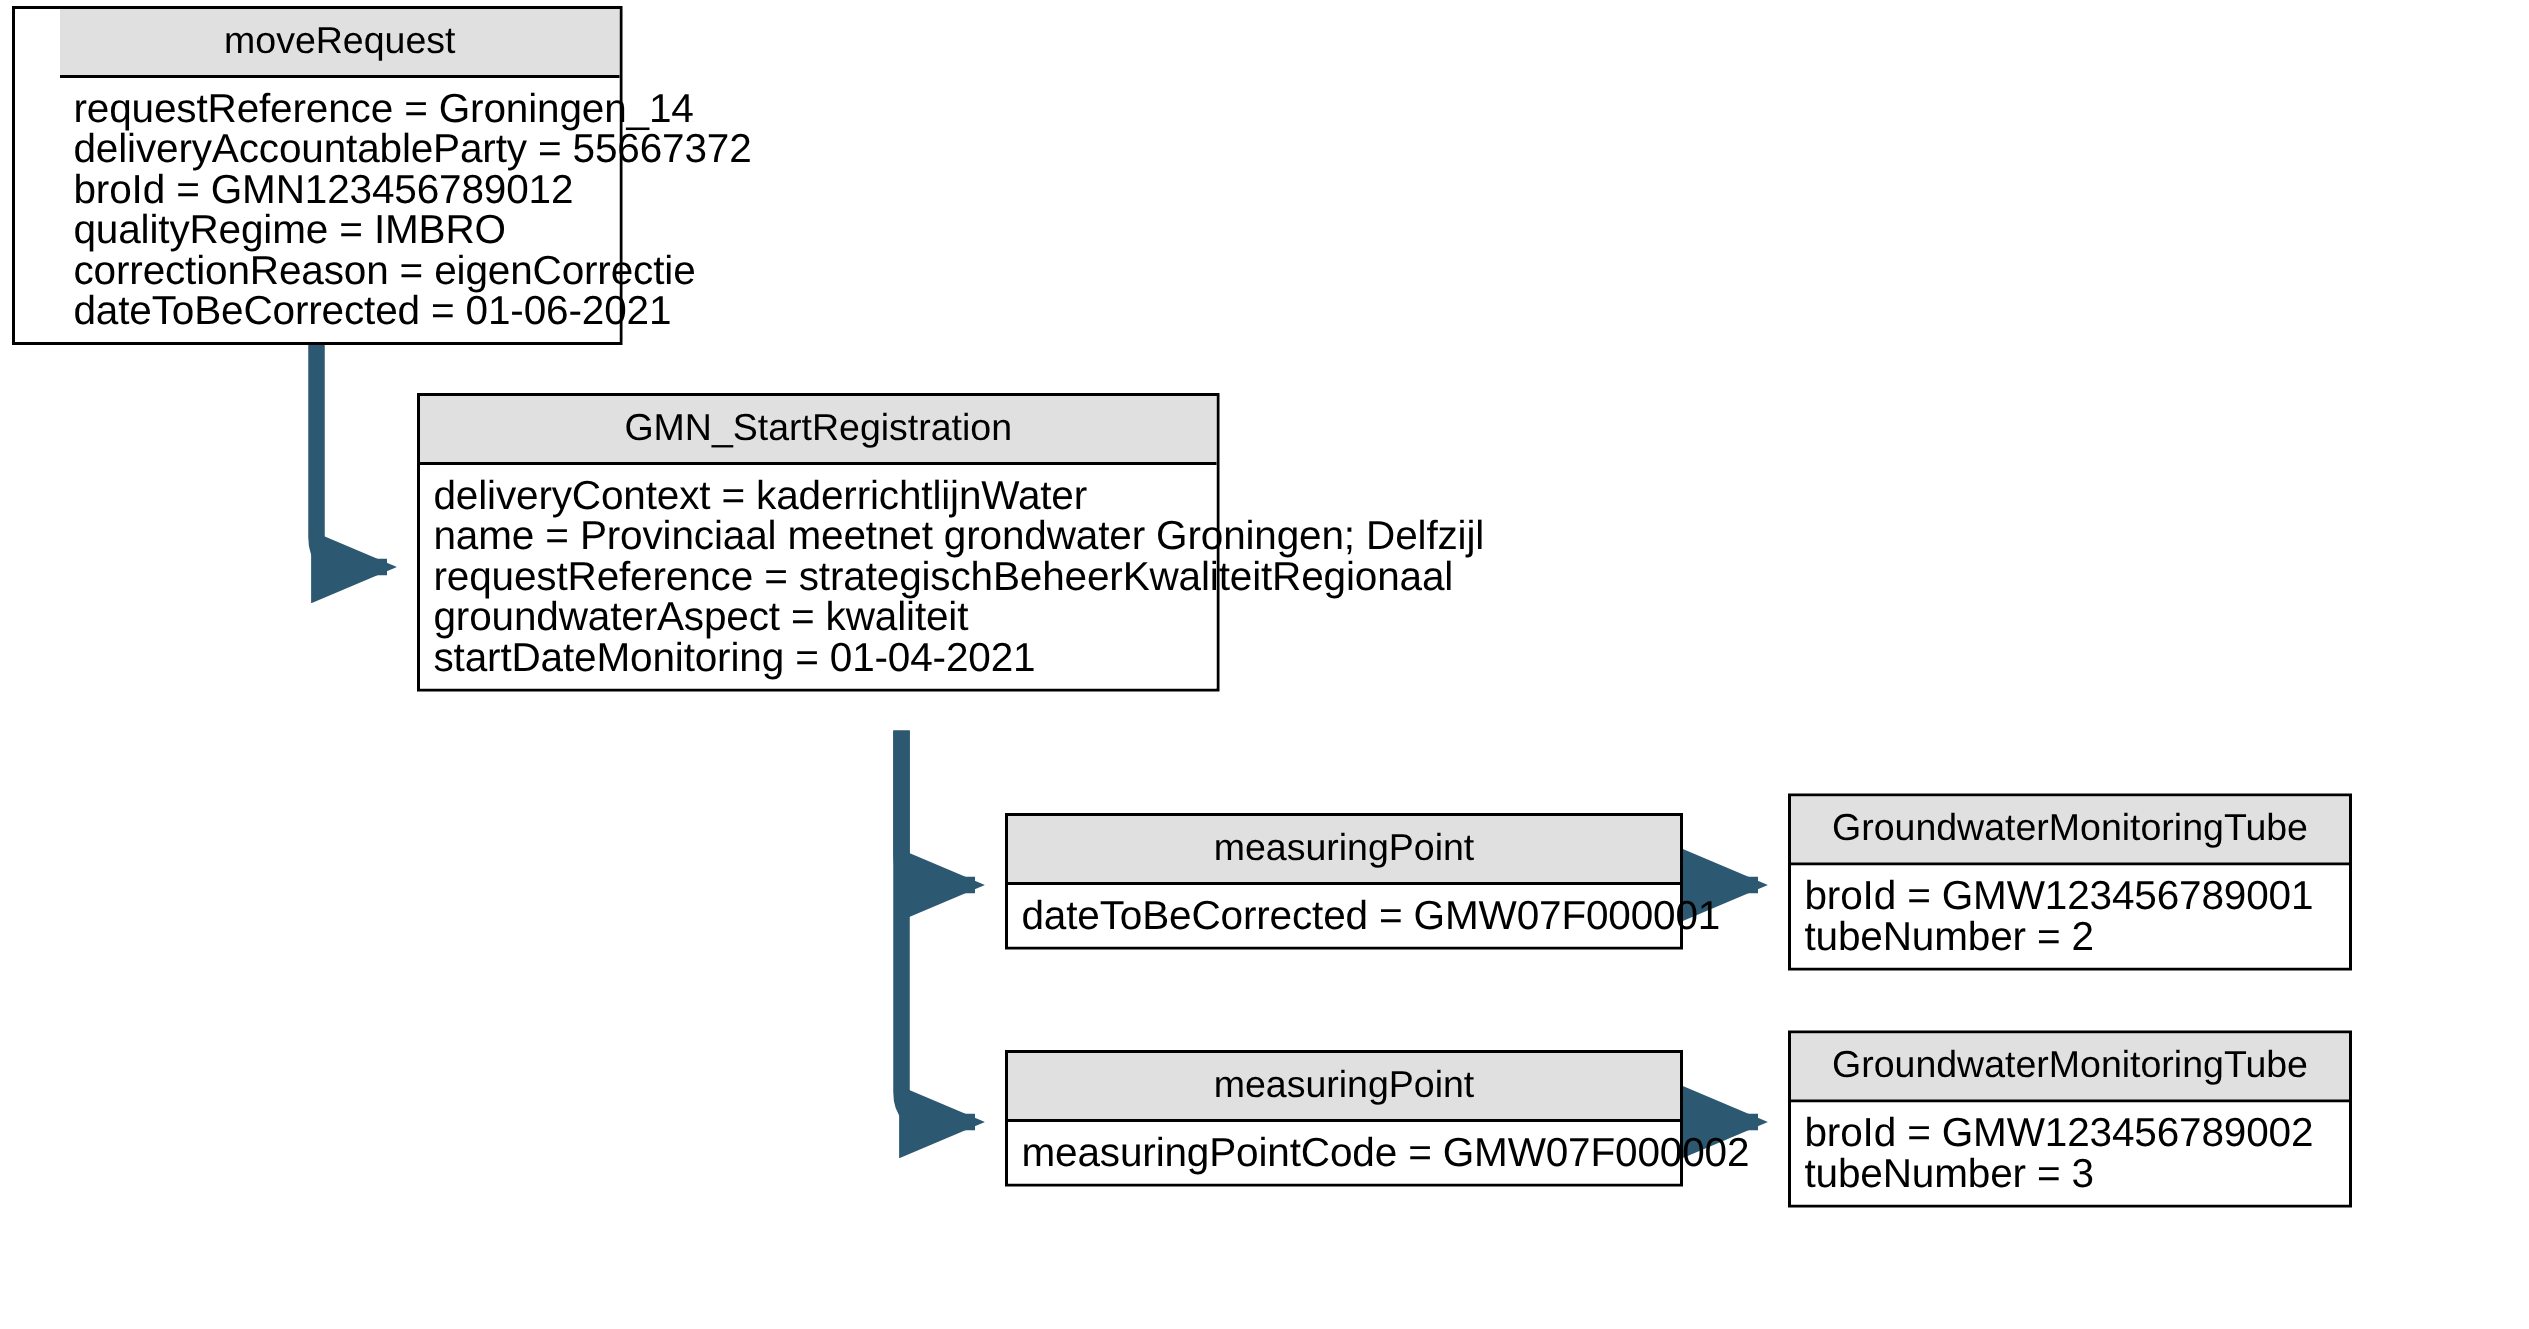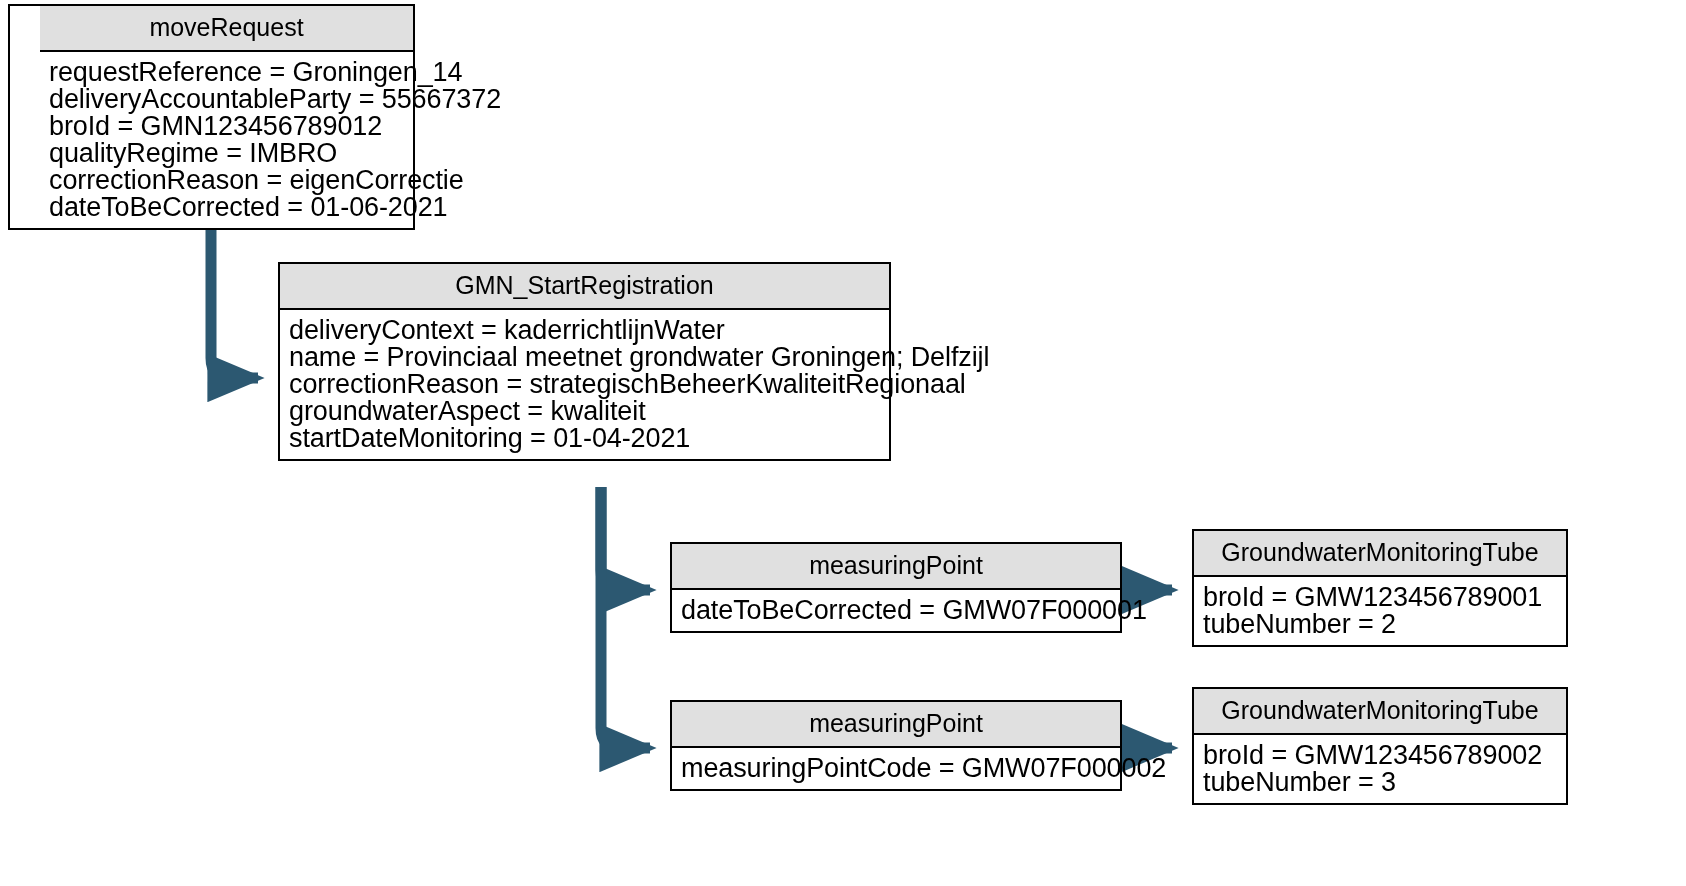--- a/index.html
+++ b/index.html
@@ -88,26 +88,26 @@
     <div class="uml-body">
       <div class="attr-line">requestReference = Groningen_14</div>
       <div class="attr-line">deliveryAccountableParty = 55667372</div>
       <div class="attr-line">broId = GMN123456789012</div>
       <div class="attr-line">qualityRegime = IMBRO</div>
       <div class="attr-line">correctionReason = eigenCorrectie</div>
       <div class="attr-line">dateToBeCorrected = 01-06-2021</div>
     </div>
   </div>
 
-  <div class="uml-box" style="left:278px; top:262px; width:613px;">
+  <div class="uml-box" style="left:278px; top:262px; width:535px;">
     <div class="uml-header">GMN_StartRegistration</div>
     <div class="uml-body">
       <div class="attr-line">deliveryContext = kaderrichtlijnWater</div>
       <div class="attr-line">name = Provinciaal meetnet grondwater Groningen; Delfzijl</div>
-      <div class="attr-line">correctionReason = strategischBeheerKwaliteitRegionaal</div>
+      <div class="attr-line">requestReference = strategischBeheerKwaliteitRegionaal</div>
       <div class="attr-line">groundwaterAspect = kwaliteit</div>
       <div class="attr-line">startDateMonitoring = 01-04-2021</div>
     </div>
   </div>
 
   <div class="uml-box" style="left:670px; top:542px; width:452px;">
     <div class="uml-header">measuringPoint</div>
     <div class="uml-body">
       <div class="attr-line">dateToBeCorrected = GMW07F000001</div>
     </div>

